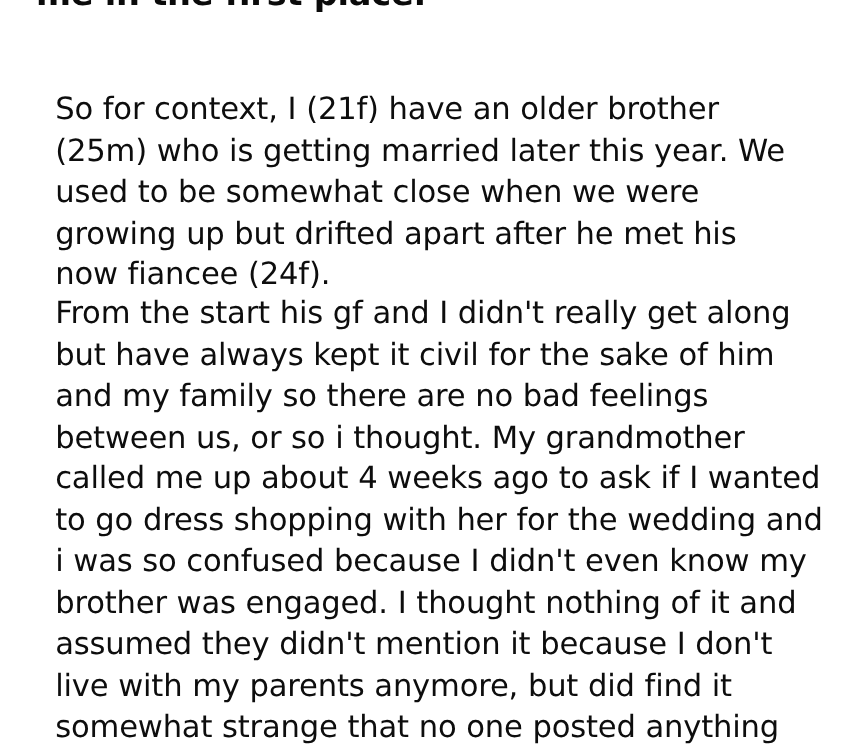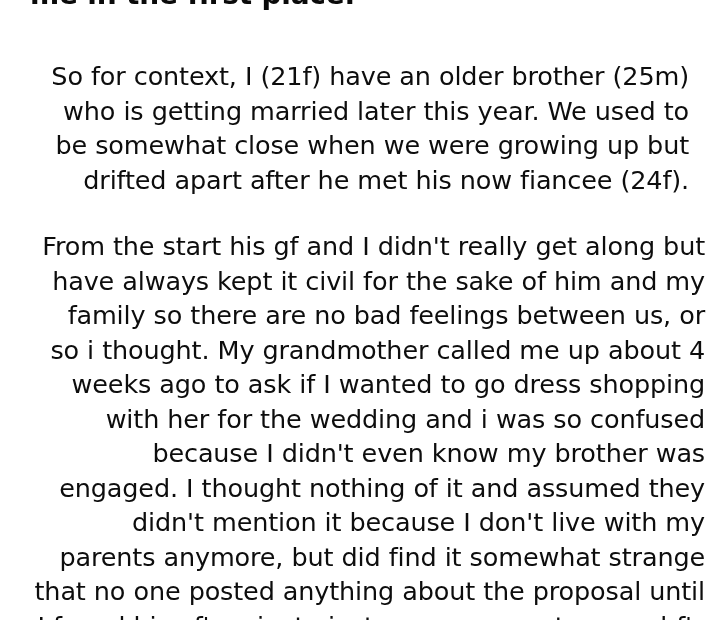--- a/index.html
+++ b/index.html
@@ -34,24 +34,23 @@
     top: -22px;
     left: 30px;
     right: 32px;
     white-space: nowrap;
     overflow: hidden;
   }
   .body-block {
     font-size: 25.5px;
     line-height: 34.5px;
     color: #0d0d0d;
-    margin: 1px;
+    margin: 16px;
     letter-spacing: -0.15px;
     word-spacing: 0.2px;
-    text-align: right;
   }
   #para1 {
     position: absolute;
     top: 58px;
     left: 30px;
     right: 30px;
   }
   #para2 {
     position: absolute;
     top: 228px;

